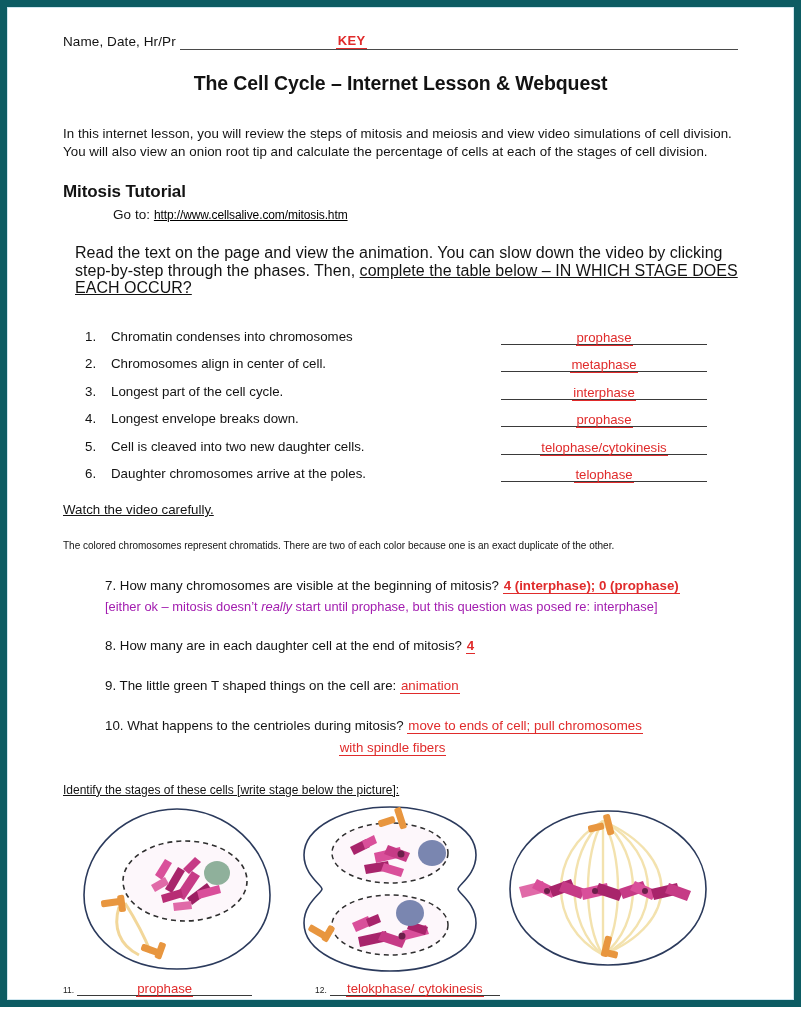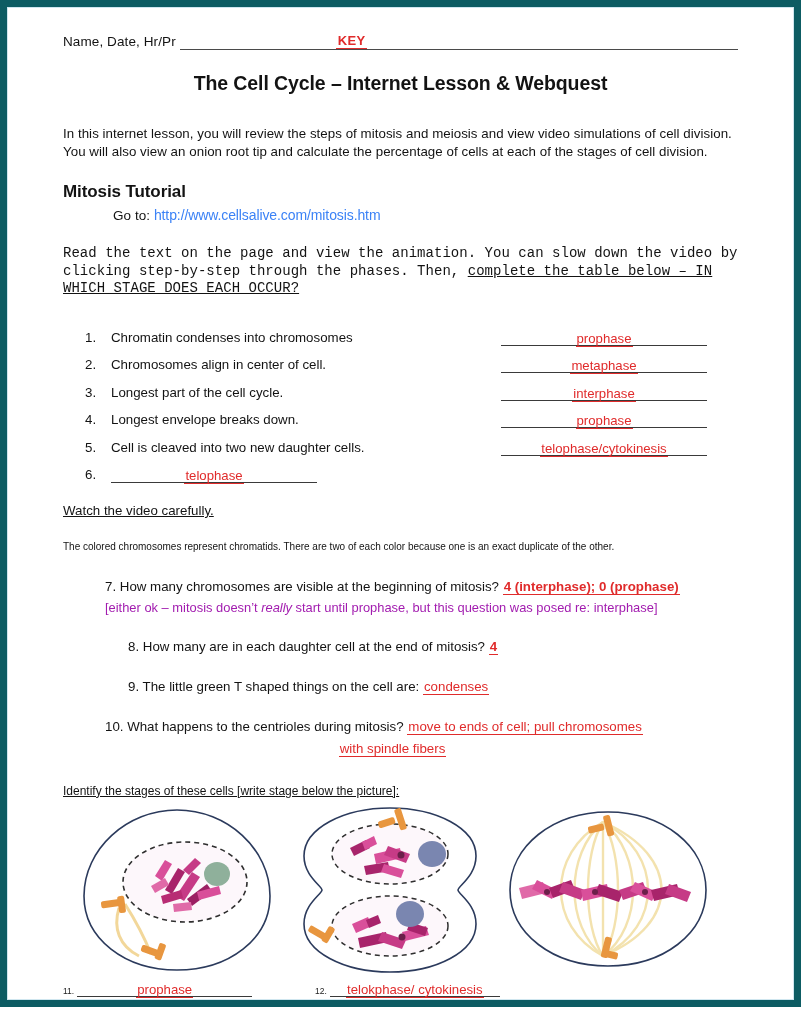--- a/index.html
+++ b/index.html
@@ -93,31 +93,31 @@
     letter-spacing: -.1px;
   }
 
   .goto {
     font-size: 13.5px;
     margin: 5px 0 0 0;
     padding-left: 50px;
     letter-spacing: .05px;
   }
   .goto .lk {
-    font-size: 14px;
-    color: #3b82f6;
+    font-size: 12px;
+    color: #000000;
+    text-decoration: underline;
     letter-spacing: -.1px;
   }
 
   p.instr {
-    font-size: 14px;
+    font-size: 16px;
     line-height: 17.5px;
-    margin: 22px 0 0 0;
+    margin: 22px 0 0 12px;
     letter-spacing: .03px;
-    font-family: Liberation Mono, monospace;
   }
   .u { text-decoration: underline; }
 
   
   .qtable { margin: 32px 0 0 0; }
   .qrow {
     display: flex;
     align-items: baseline;
     margin-bottom: 11.5px;
     font-size: 13.3px;
@@ -152,21 +152,21 @@
     line-height: 17.5px;
     margin: 20px 12px 0 0;
   }
 
   .qblock { margin: 22px 0 0 0; padding-left: 42px; }
   .qline {
     font-size: 13.3px;
     margin-bottom: 4px;
     line-height: 18px;
   }
-  .qgap { margin-bottom: 22px; margin-left: 23px; }
+  .qgap { margin-bottom: 22px; }
   .redans {
     color: #e02b2b;
     border-bottom: 1.4px solid #e02b2b;
     font-weight: 700;
     padding: 0 1px;
   }
   .redans.thin { font-weight: 400; }
   .rednote {
     color: #a21caf;
     font-size: 12.9px;
@@ -289,20 +289,21 @@
       <span class="qtext">Longest envelope breaks down.</span>
       <span class="ans"><span>prophase</span></span>
     </div>
     <div class="qrow">
       <span class="qnum">5.</span>
       <span class="qtext">Cell is cleaved into two new daughter cells.</span>
       <span class="ans"><span>telophase/cytokinesis</span></span>
     </div>
     <div class="qrow">
       <span class="qnum">6.</span>
+      <span class="qtext">Daughter chromosomes arrive at the poles.</span>
       <span class="ans"><span>telophase</span></span>
     </div>
   </div>
 
   <div class="watch">Watch the video carefully.</div>
 
   <p class="chromparagraph">The colored chromosomes represent chromatids. There are two of each color because one is an exact duplicate of the other.</p>
 
   <div class="qblock">
 
@@ -314,21 +315,21 @@
       <span>[either ok – mitosis doesn’t </span><i>really</i><span> start until prophase, but this question was posed re: interphase]</span>
     </div>
 
     <div class="qline qgap">
       <span>8. How many are in each daughter cell at the end of mitosis?</span>
       <span class="redans">4</span>
     </div>
 
     <div class="qline qgap">
       <span>9. The little green T shaped things on the cell are:</span>
-      <span class="redans thin">condenses</span>
+      <span class="redans thin">animation</span>
     </div>
 
     <div class="qline">
       <span>10. What happens to the centrioles during mitosis?</span>
       <span class="redans thin">move to ends of cell; pull chromosomes</span>
     </div>
     <div class="qline cont10">
       <span class="redans thin">with spindle fibers</span>
     </div>
   </div>

